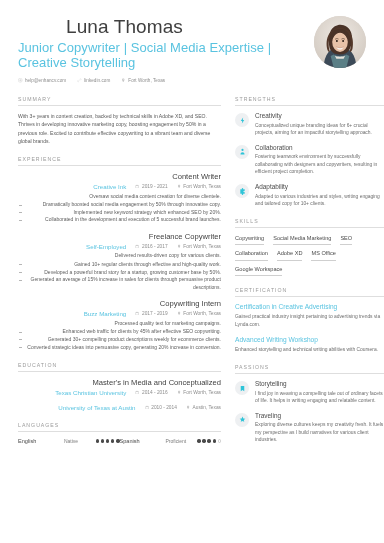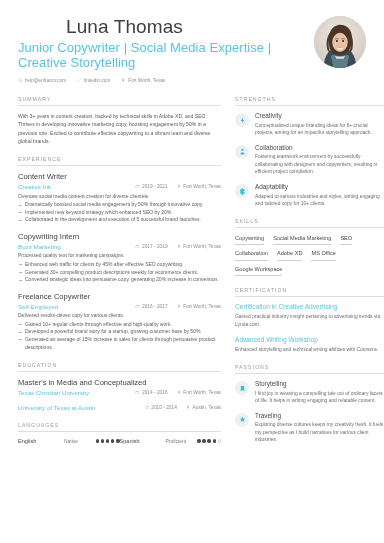--- a/index.html
+++ b/index.html
@@ -42,21 +42,21 @@
 
   .section { margin-bottom:11px; }
   .sec-title {
     font-size:5.2px; letter-spacing:1px; color:#9a9a9a;
     text-transform:uppercase; padding-bottom:3px;
     border-bottom:.6px solid #dedede; margin-bottom:6px;
   }
   .summary-text { font-size:5.1px; line-height:8.3px; color:#595959; }
 
   
-  .entry { margin-bottom:8px; }
+  .entry { margin-bottom:8px;text-align:right; }
   .entry:last-child { margin-bottom:0; }
   .entry-title { font-size:7.6px; color:#3f3f3f; line-height:10px; }
   .entry-row { display:flex; align-items:center; margin-top:1px; }
   .entry-org { font-size:6.2px; color:#59c3e0; flex:1 1 auto; }
   .meta { display:flex; align-items:center; gap:2.5px; margin-left:9px; }
   .meta-text { font-size:4.8px; color:#8d8d8d; white-space:nowrap; }
   .m-ico { width:4.2px; height:4.8px; opacity:.6; }
   .m-ico svg { width:100%; height:100%; display:block; }
   .entry-desc { font-size:5px; color:#5e5e5e; margin-top:2.5px; line-height:7.5px; }
   .bullets { list-style:none; margin-top:1px; }
@@ -213,20 +213,53 @@
           </div>
           <div class="entry-desc">Oversaw social media content creation for diverse clientele.</div>
           <ul class="bullets">
             <li>Dramatically boosted social media engagement by 50% through innovative copy.</li>
             <li>Implemented new keyword strategy which enhanced SEO by 20%.</li>
             <li>Collaborated in the development and execution of 5 successful brand launches.</li>
           </ul>
         </div>
 
         <div class="entry">
+          <div class="entry-title">Freelance Copywriter</div>
+          <div class="entry-row">
+            <div class="entry-org">Self-Employed</div>
+            <div class="meta">
+              <span class="m-ico">
+                  <svg viewBox="0 0 16 16">
+                    <rect x="2" y="3.5" width="12" height="11" rx="1" fill="#9a9a9a"></rect>
+                    <rect x="3.3" y="6.6" width="9.4" height="6.6" fill="#fff"></rect>
+                    <rect x="4.3" y="1.6" width="1.5" height="3" fill="#9a9a9a"></rect>
+                    <rect x="10.2" y="1.6" width="1.5" height="3" fill="#9a9a9a"></rect>
+                  </svg>
+                </span>
+              <span class="meta-text">2016 - 2017</span>
+            </div>
+            <div class="meta">
+              <span class="m-ico">
+                  <svg viewBox="0 0 16 16">
+                    <path d="M8 1.5c-2.4 0-4.3 1.9-4.3 4.3C3.7 9 8 14.5 8 14.5s4.3-5.5 4.3-8.7C12.3 3.4 10.4 1.5 8 1.5z" fill="#9a9a9a"></path>
+                    <circle cx="8" cy="5.8" r="1.6" fill="#fff"></circle>
+                  </svg>
+                </span>
+              <span class="meta-text">Fort Worth, Texas</span>
+            </div>
+          </div>
+          <div class="entry-desc">Delivered results-driven copy for various clients.</div>
+          <ul class="bullets">
+            <li>Gained 10+ regular clients through effective and high-quality work.</li>
+            <li>Developed a powerful brand story for a startup, growing customer base by 50%.</li>
+            <li>Generated an average of 15% increase in sales for clients through persuasive product descriptions.</li>
+          </ul>
+        </div>
+
+        <div class="entry">
           <div class="entry-title">Copywriting Intern</div>
           <div class="entry-row">
             <div class="entry-org">Buzz Marketing</div>
             <div class="meta">
               <span class="m-ico">
                   <svg viewBox="0 0 16 16">
                     <rect x="2" y="3.5" width="12" height="11" rx="1" fill="#9a9a9a"></rect>
                     <rect x="3.3" y="6.6" width="9.4" height="6.6" fill="#fff"></rect>
                     <rect x="4.3" y="1.6" width="1.5" height="3" fill="#9a9a9a"></rect>
                     <rect x="10.2" y="1.6" width="1.5" height="3" fill="#9a9a9a"></rect>
@@ -242,53 +275,20 @@
                   </svg>
                 </span>
               <span class="meta-text">Fort Worth, Texas</span>
             </div>
           </div>
           <div class="entry-desc">Processed quality text for marketing campaigns.</div>
           <ul class="bullets">
             <li>Enhanced web traffic for clients by 45% after effective SEO copywriting.</li>
             <li>Generated 30+ compelling product descriptions weekly for ecommerce clients.</li>
             <li>Converted strategic ideas into persuasive copy, generating 20% increase in conversion.</li>
-          </ul>
-        </div>
-
-        <div class="entry">
-          <div class="entry-title">Freelance Copywriter</div>
-          <div class="entry-row">
-            <div class="entry-org">Self-Employed</div>
-            <div class="meta">
-              <span class="m-ico">
-                  <svg viewBox="0 0 16 16">
-                    <rect x="2" y="3.5" width="12" height="11" rx="1" fill="#9a9a9a"></rect>
-                    <rect x="3.3" y="6.6" width="9.4" height="6.6" fill="#fff"></rect>
-                    <rect x="4.3" y="1.6" width="1.5" height="3" fill="#9a9a9a"></rect>
-                    <rect x="10.2" y="1.6" width="1.5" height="3" fill="#9a9a9a"></rect>
-                  </svg>
-                </span>
-              <span class="meta-text">2016 - 2017</span>
-            </div>
-            <div class="meta">
-              <span class="m-ico">
-                  <svg viewBox="0 0 16 16">
-                    <path d="M8 1.5c-2.4 0-4.3 1.9-4.3 4.3C3.7 9 8 14.5 8 14.5s4.3-5.5 4.3-8.7C12.3 3.4 10.4 1.5 8 1.5z" fill="#9a9a9a"></path>
-                    <circle cx="8" cy="5.8" r="1.6" fill="#fff"></circle>
-                  </svg>
-                </span>
-              <span class="meta-text">Fort Worth, Texas</span>
-            </div>
-          </div>
-          <div class="entry-desc">Delivered results-driven copy for various clients.</div>
-          <ul class="bullets">
-            <li>Gained 10+ regular clients through effective and high-quality work.</li>
-            <li>Developed a powerful brand story for a startup, growing customer base by 50%.</li>
-            <li>Generated an average of 15% increase in sales for clients through persuasive product descriptions.</li>
           </ul>
         </div>
       </div>
 
       <div class="section">
         <div class="sec-title">EDUCATION</div>
 
         <div class="entry">
           <div class="entry-title">Master's in Media and Conceptualized</div>
           <div class="entry-row">

